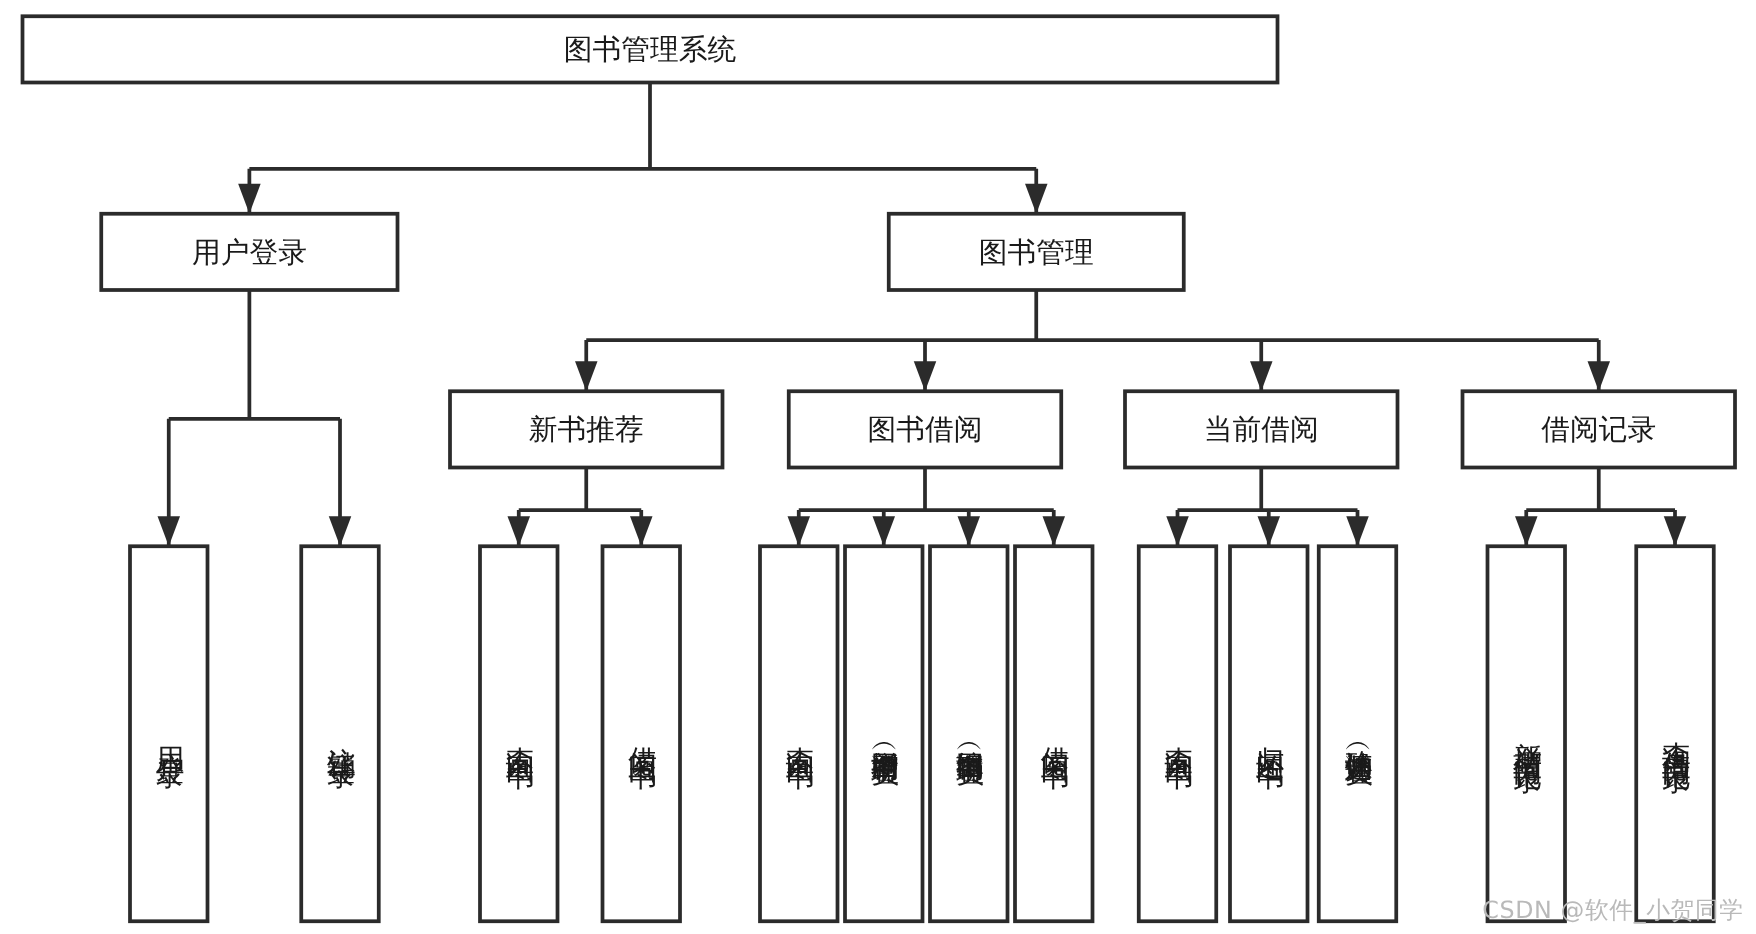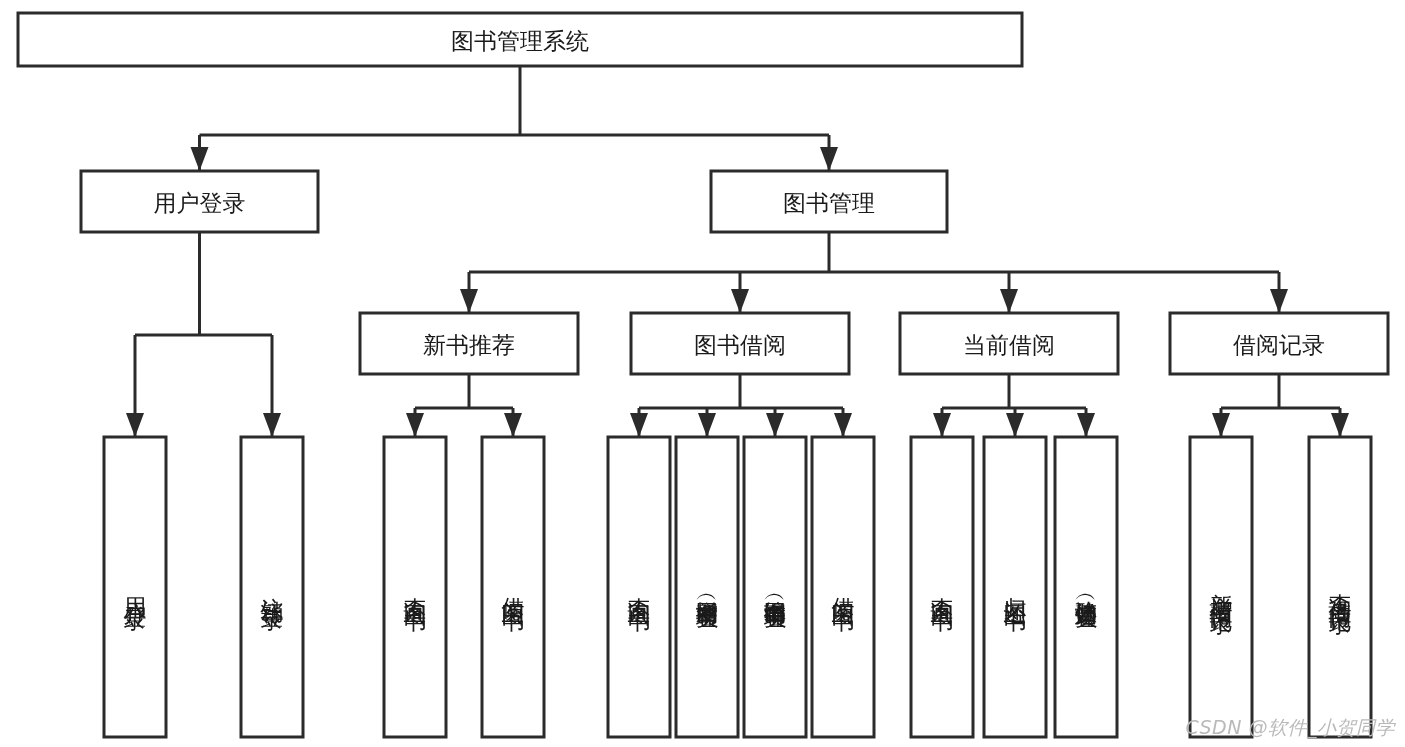--- a/index.html
+++ b/index.html
@@ -78,21 +78,20 @@
   }
   .watermark {
     position: absolute;
     right: 10px;
     bottom: 6px;
     font-family: "DejaVu Sans", "Liberation Sans", sans-serif;
     font-size: 19px;
     color: #b9b9b9;
     letter-spacing: 0.5px;
     white-space: nowrap;
-    font-style: italic;
   }
 </style>
 </head>
 <body>
 
 <div id="diagram-root">
 
   <svg id="tree-svg" viewBox="0 0 1405 747" xmlns="http://www.w3.org/2000/svg">
     <g id="connectors-layer">
         <line x1="520" y1="66" x2="520" y2="135" class="connector"></line>

